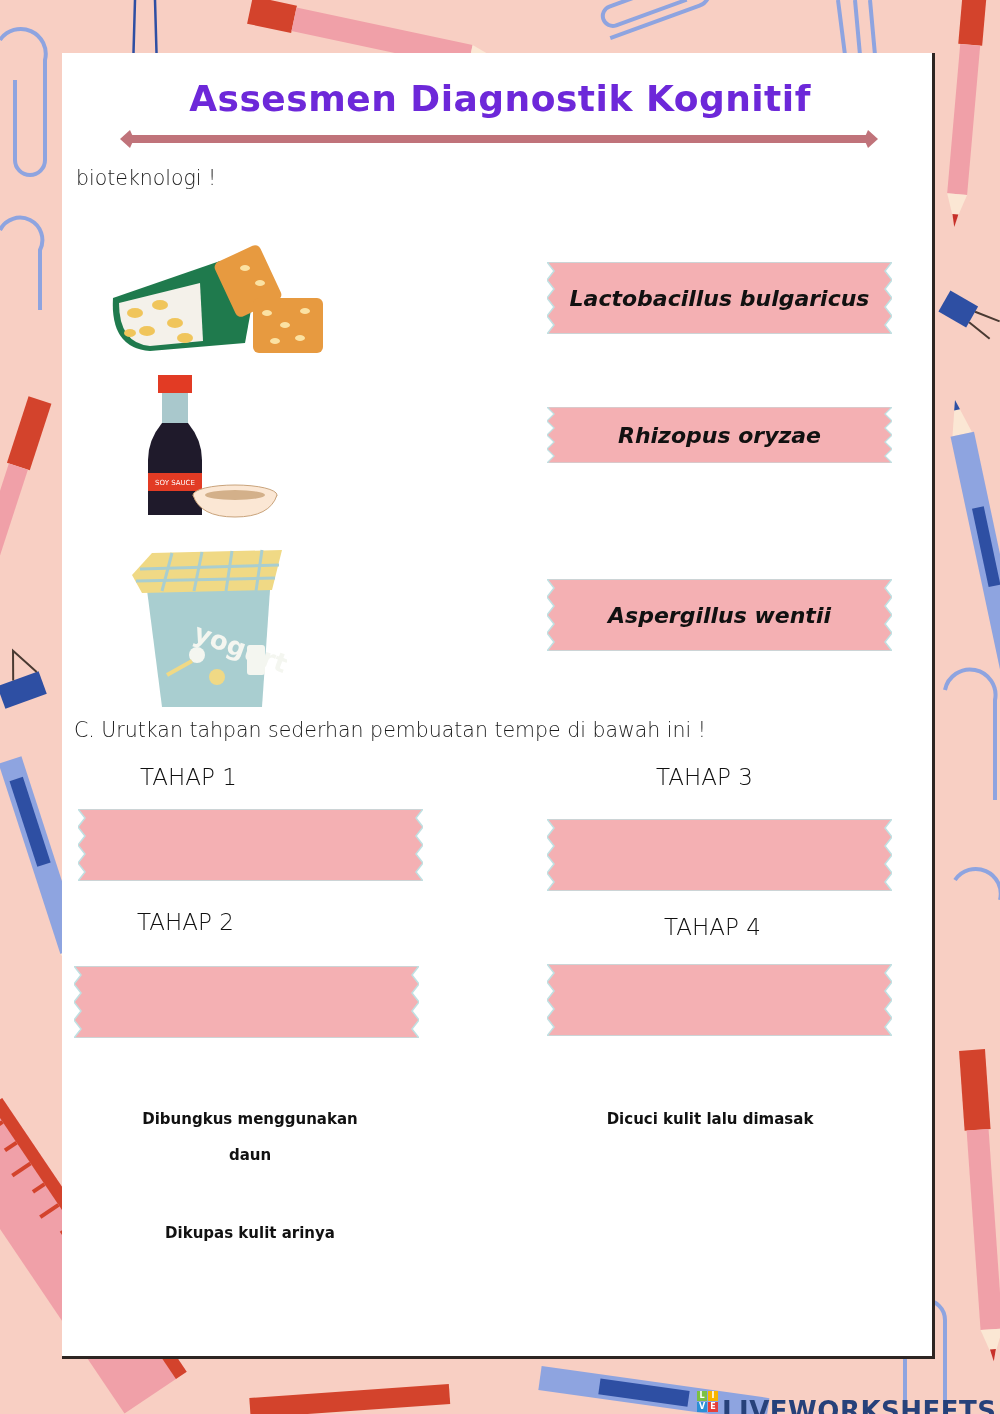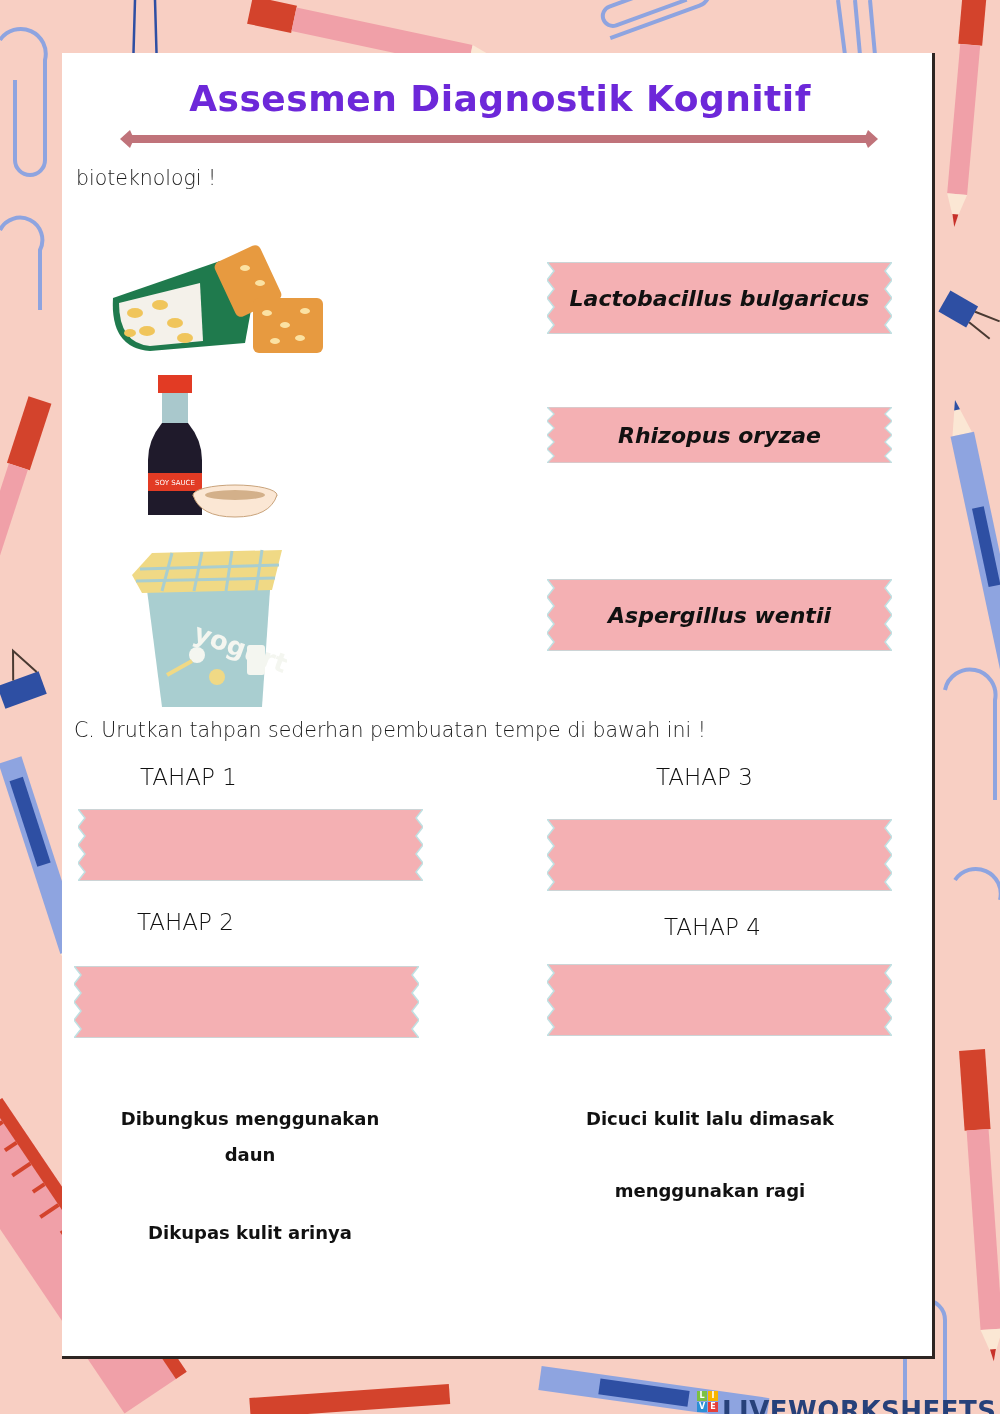--- a/index.html
+++ b/index.html
@@ -55,21 +55,21 @@
     position: absolute;
     font-family: "DejaVu Sans", sans-serif;
     font-size: 23px;
     color: #111;
     font-weight: 300;
   }
   .option {
     position: absolute;
     font-family: "DejaVu Sans", sans-serif;
     font-weight: bold;
-    font-size: 18px;
+    font-size: 15px;
     color: #111;
     text-align: center;
     line-height: 36px;
     cursor: grab;
   }
   .lw-logo {
     position: absolute; left: 697px; top: 1376px;
     display: flex; align-items: center;
   }
   .lw-blocks { display: grid; grid-template-columns: 10px 10px; grid-gap: 1px; margin-right: 4px; }
@@ -313,21 +313,20 @@
   <div>Dibungkus menggunakan</div>
   <div>daun</div>
 </div>
 <div class="option" style="left:80px;top:1215px;width:340px;">
   <div>Dikupas kulit arinya</div>
 </div>
 <div class="option" style="left:530px;top:1101px;width:360px;">
   <div>Dicuci kulit lalu dimasak</div>
 </div>
 <div class="option" style="left:530px;top:1173px;width:360px;">
-  <div>menggunakan ragi</div>
 </div>
 
 <div class="lw-logo">
   <div class="lw-blocks">
     <div style="background:#7cc142;">L</div>
     <div style="background:#f7b500;">I</div>
     <div style="background:#2b8fd6;">V</div>
     <div style="background:#e5403a;">E</div>
   </div>
   <span class="lw-text">LIVEWORKSHEETS</span>

